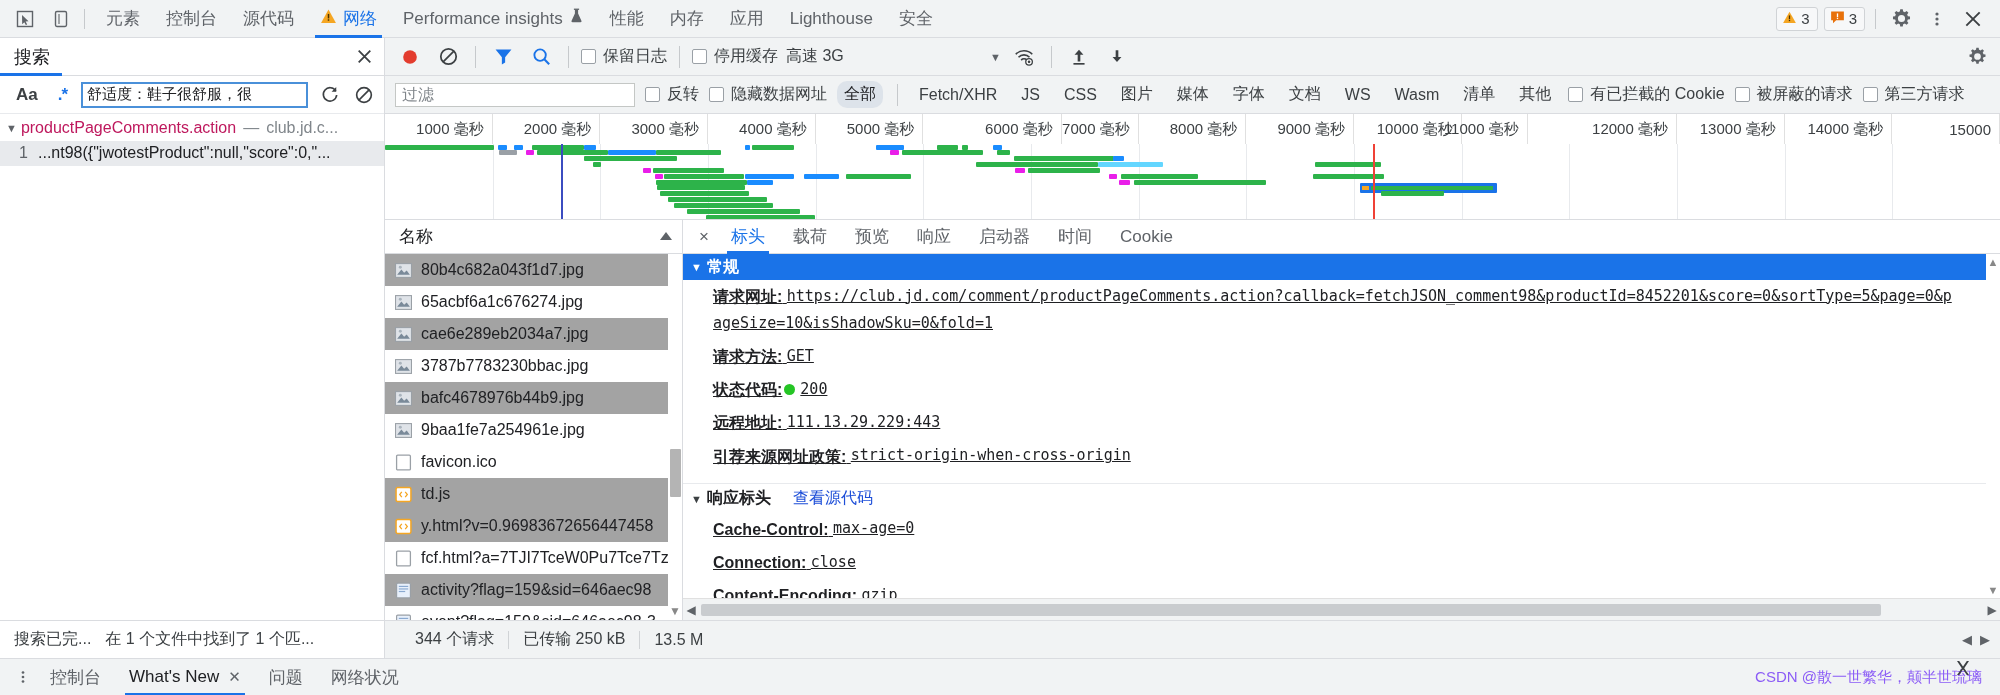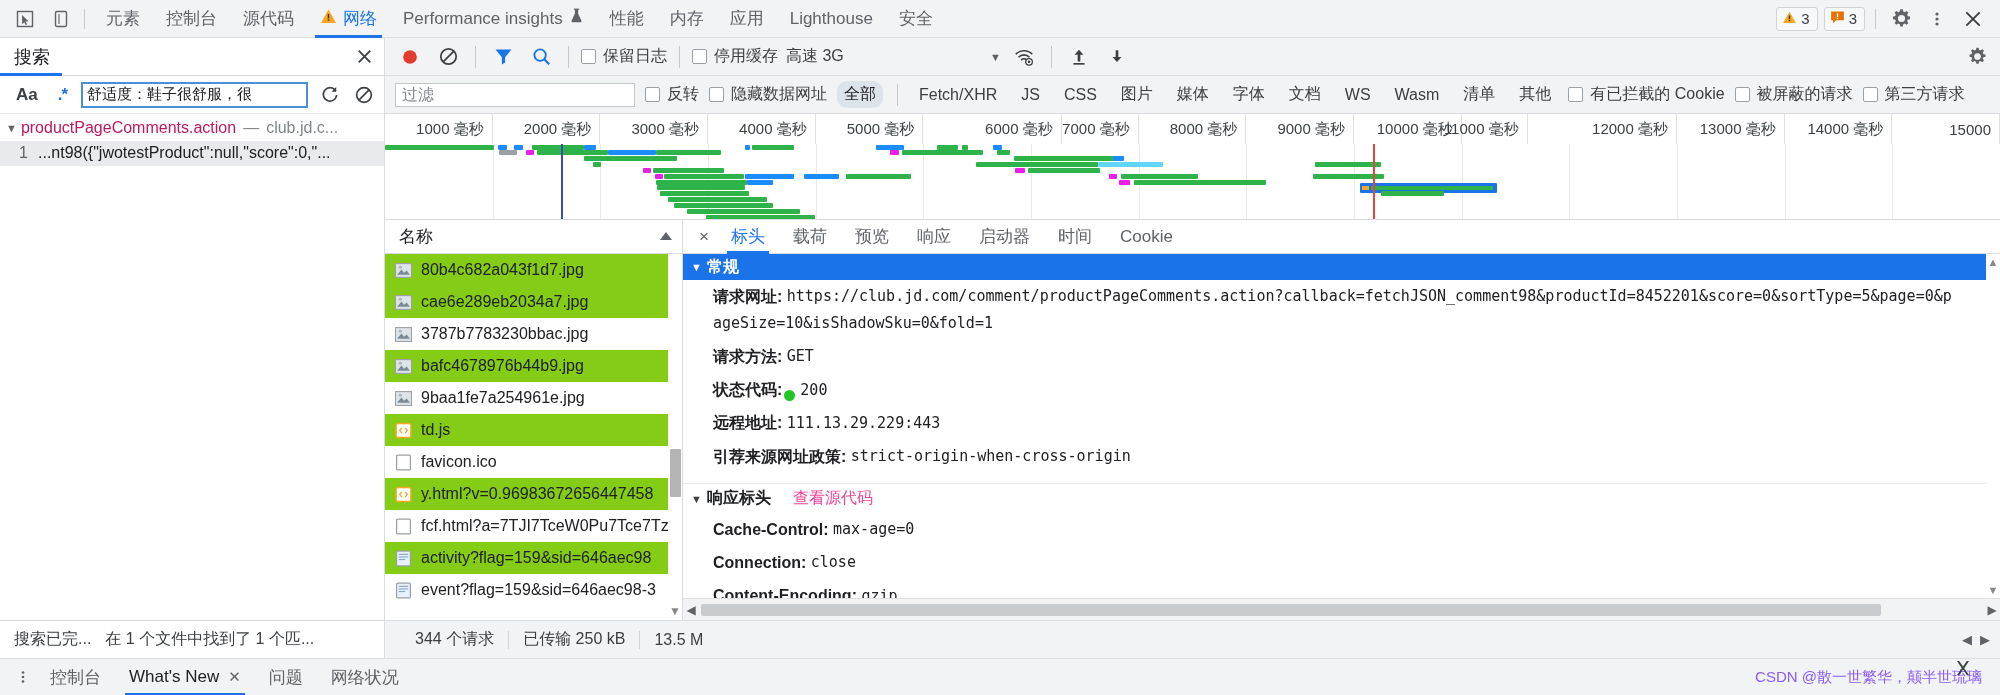--- a/index.html
+++ b/index.html
@@ -156,21 +156,21 @@
   .rl-head {
     height:34px; display:flex; align-items:center; padding:0 8px 0 14px;
     border-bottom:1px solid #dadce0; background:#fff; font-size:17px; color:#202124;
   }
   .rl-sort { margin-left:auto; color:#5f6368; }
   .rl-rows { position:relative; }
   .rl-row {
     height:32px; display:flex; align-items:center; gap:9px; padding:0 8px 0 10px;
     font-size:16px; color:#202124; white-space:nowrap; overflow:hidden; cursor:pointer;
   }
-  .rl-row.odd { background:#84cc16; }
+  .rl-row.odd { background:#a3a3a3; }
   .rl-row.even { background:#ffffff; }
   .rl-ico { width:17px; height:17px; flex-shrink:0; display:block; }
   .rl-name { overflow:hidden; text-overflow:clip; }
   .rl-scroll {
     position:absolute; right:0; top:34px; width:14px; bottom:0; background:#fff;
   }
   .rl-thumb { position:absolute; right:1px; width:11px; background:#b4b4b4; border-radius:1px; }
   .rl-arrow-dn { position:absolute; right:1px; bottom:2px; width:12px; text-align:center; color:#888; font-size:12px;}
 
   
@@ -194,24 +194,24 @@
     height:26px; background:#1a73e8; color:#fff; display:flex; align-items:center;
     padding-left:8px; font-size:16px; font-weight:bold;
   }
   .sect-head .cc { margin-right:5px; font-size:11px; }
   .sect-head2 {
     height:30px; display:flex; align-items:center; gap:22px;
     padding-left:8px; font-size:16px; font-weight:bold; color:#202124;
     border-top:1px solid #e8eaed;
   }
   .sect-head2 .cc { margin-right:5px; font-size:11px; color:#3c4043; }
-  .viewsrc { font-weight:normal; color:#ec4899; font-size:16px; cursor:pointer; }
+  .viewsrc { font-weight:normal; color:#1d4ed8; font-size:16px; cursor:pointer; }
   .kv {
-    display:flex; align-items:flex-end; padding:5px 10px 5px 30px; font-size:16px;
-    line-height:1.45; color:#202124;
+    display:flex; align-items:center; padding:5px 10px 5px 30px; font-size:16px;
+    line-height:1.45; color:#202124;text-decoration:underline;
   }
   .kv .k { font-weight:bold; color:#202124; white-space:nowrap; font-family:"Liberation Sans", sans-serif; }
   .kv .v { font-family:"DejaVu Sans Mono","Liberation Mono",monospace; color:#202124; font-size:15px; white-space:nowrap; }
   .kv.wrapline { padding-top:0; padding-bottom:5px; }
   .status-dot {
     display:inline-block; width:11px; height:11px; border-radius:50%;
     background:#25c525; margin:0 5px 0 2px; vertical-align:-1px;
   }
   .dt-hscroll {
     position:absolute; left:0; right:0; bottom:0; height:22px; background:#f1f3f4;
@@ -629,76 +629,86 @@
         <div class="rl-row odd">
           <span>
             <svg class="rl-ico" viewBox="0 0 16 16">
               <rect x="0.5" y="1.5" width="15" height="13" fill="#dfe3e8" stroke="#9aa0a6" stroke-width="1"></rect>
               <path d="M2 12 L6 7 L8.6 10 L11 8 L14 12 Z" fill="#7a8a99"></path>
               <circle cx="5" cy="5" r="1.4" fill="#aab4bd"></circle>
             </svg>
           </span>
           <span class="rl-name">80b4c682a043f1d7.jpg</span>
         </div>
-        <div class="rl-row odd">
+        <div class="rl-row even">
           <span>
             <svg class="rl-ico" viewBox="0 0 16 16">
               <rect x="0.5" y="1.5" width="15" height="13" fill="#dfe3e8" stroke="#9aa0a6" stroke-width="1"></rect>
               <path d="M2 12 L6 7 L8.6 10 L11 8 L14 12 Z" fill="#7a8a99"></path>
               <circle cx="5" cy="5" r="1.4" fill="#aab4bd"></circle>
             </svg>
           </span>
-          <span class="rl-name">cae6e289eb2034a7.jpg</span>
-        </div>
-        <div class="rl-row even">
+          <span class="rl-name">65acbf6a1c676274.jpg</span>
+        </div>
+        <div class="rl-row odd">
           <span>
             <svg class="rl-ico" viewBox="0 0 16 16">
               <rect x="0.5" y="1.5" width="15" height="13" fill="#dfe3e8" stroke="#9aa0a6" stroke-width="1"></rect>
               <path d="M2 12 L6 7 L8.6 10 L11 8 L14 12 Z" fill="#7a8a99"></path>
               <circle cx="5" cy="5" r="1.4" fill="#aab4bd"></circle>
             </svg>
           </span>
-          <span class="rl-name">3787b7783230bbac.jpg</span>
-        </div>
-        <div class="rl-row odd">
+          <span class="rl-name">cae6e289eb2034a7.jpg</span>
+        </div>
+        <div class="rl-row even">
           <span>
             <svg class="rl-ico" viewBox="0 0 16 16">
               <rect x="0.5" y="1.5" width="15" height="13" fill="#dfe3e8" stroke="#9aa0a6" stroke-width="1"></rect>
               <path d="M2 12 L6 7 L8.6 10 L11 8 L14 12 Z" fill="#7a8a99"></path>
               <circle cx="5" cy="5" r="1.4" fill="#aab4bd"></circle>
             </svg>
           </span>
-          <span class="rl-name">bafc4678976b44b9.jpg</span>
-        </div>
-        <div class="rl-row even">
+          <span class="rl-name">3787b7783230bbac.jpg</span>
+        </div>
+        <div class="rl-row odd">
           <span>
             <svg class="rl-ico" viewBox="0 0 16 16">
               <rect x="0.5" y="1.5" width="15" height="13" fill="#dfe3e8" stroke="#9aa0a6" stroke-width="1"></rect>
               <path d="M2 12 L6 7 L8.6 10 L11 8 L14 12 Z" fill="#7a8a99"></path>
               <circle cx="5" cy="5" r="1.4" fill="#aab4bd"></circle>
             </svg>
           </span>
+          <span class="rl-name">bafc4678976b44b9.jpg</span>
+        </div>
+        <div class="rl-row even">
+          <span>
+            <svg class="rl-ico" viewBox="0 0 16 16">
+              <rect x="0.5" y="1.5" width="15" height="13" fill="#dfe3e8" stroke="#9aa0a6" stroke-width="1"></rect>
+              <path d="M2 12 L6 7 L8.6 10 L11 8 L14 12 Z" fill="#7a8a99"></path>
+              <circle cx="5" cy="5" r="1.4" fill="#aab4bd"></circle>
+            </svg>
+          </span>
           <span class="rl-name">9baa1fe7a254961e.jpg</span>
+        </div>
+        <div class="rl-row even">
+          <span>
+            <svg class="rl-ico" viewBox="0 0 16 16">
+              <rect x="1.5" y="1" width="13" height="14" rx="1" fill="#fff" stroke="#9aa0a6" stroke-width="1.2"></rect>
+            </svg>
+          </span>
+          <span class="rl-name">favicon.ico</span>
         </div>
         <div class="rl-row odd">
           <span>
             <svg class="rl-ico" viewBox="0 0 16 16">
               <rect x="1" y="1.5" width="14" height="13" rx="1.5" fill="#fff" stroke="#f5a623" stroke-width="1.4"></rect>
               <path d="M6.4 5.6 L4.4 8 L6.4 10.4 M9.6 5.6 L11.6 8 L9.6 10.4" fill="none" stroke="#f5a623" stroke-width="1.2"></path>
             </svg>
           </span>
           <span class="rl-name">td.js</span>
-        </div>
-        <div class="rl-row even">
-          <span>
-            <svg class="rl-ico" viewBox="0 0 16 16">
-              <rect x="1.5" y="1" width="13" height="14" rx="1" fill="#fff" stroke="#9aa0a6" stroke-width="1.2"></rect>
-            </svg>
-          </span>
-          <span class="rl-name">favicon.ico</span>
         </div>
         <div class="rl-row odd">
           <span>
             <svg class="rl-ico" viewBox="0 0 16 16">
               <rect x="1" y="1.5" width="14" height="13" rx="1.5" fill="#fff" stroke="#f5a623" stroke-width="1.4"></rect>
               <path d="M6.4 5.6 L4.4 8 L6.4 10.4 M9.6 5.6 L11.6 8 L9.6 10.4" fill="none" stroke="#f5a623" stroke-width="1.2"></path>
             </svg>
           </span>
           <span class="rl-name">y.html?v=0.96983672656447458</span>
         </div>

